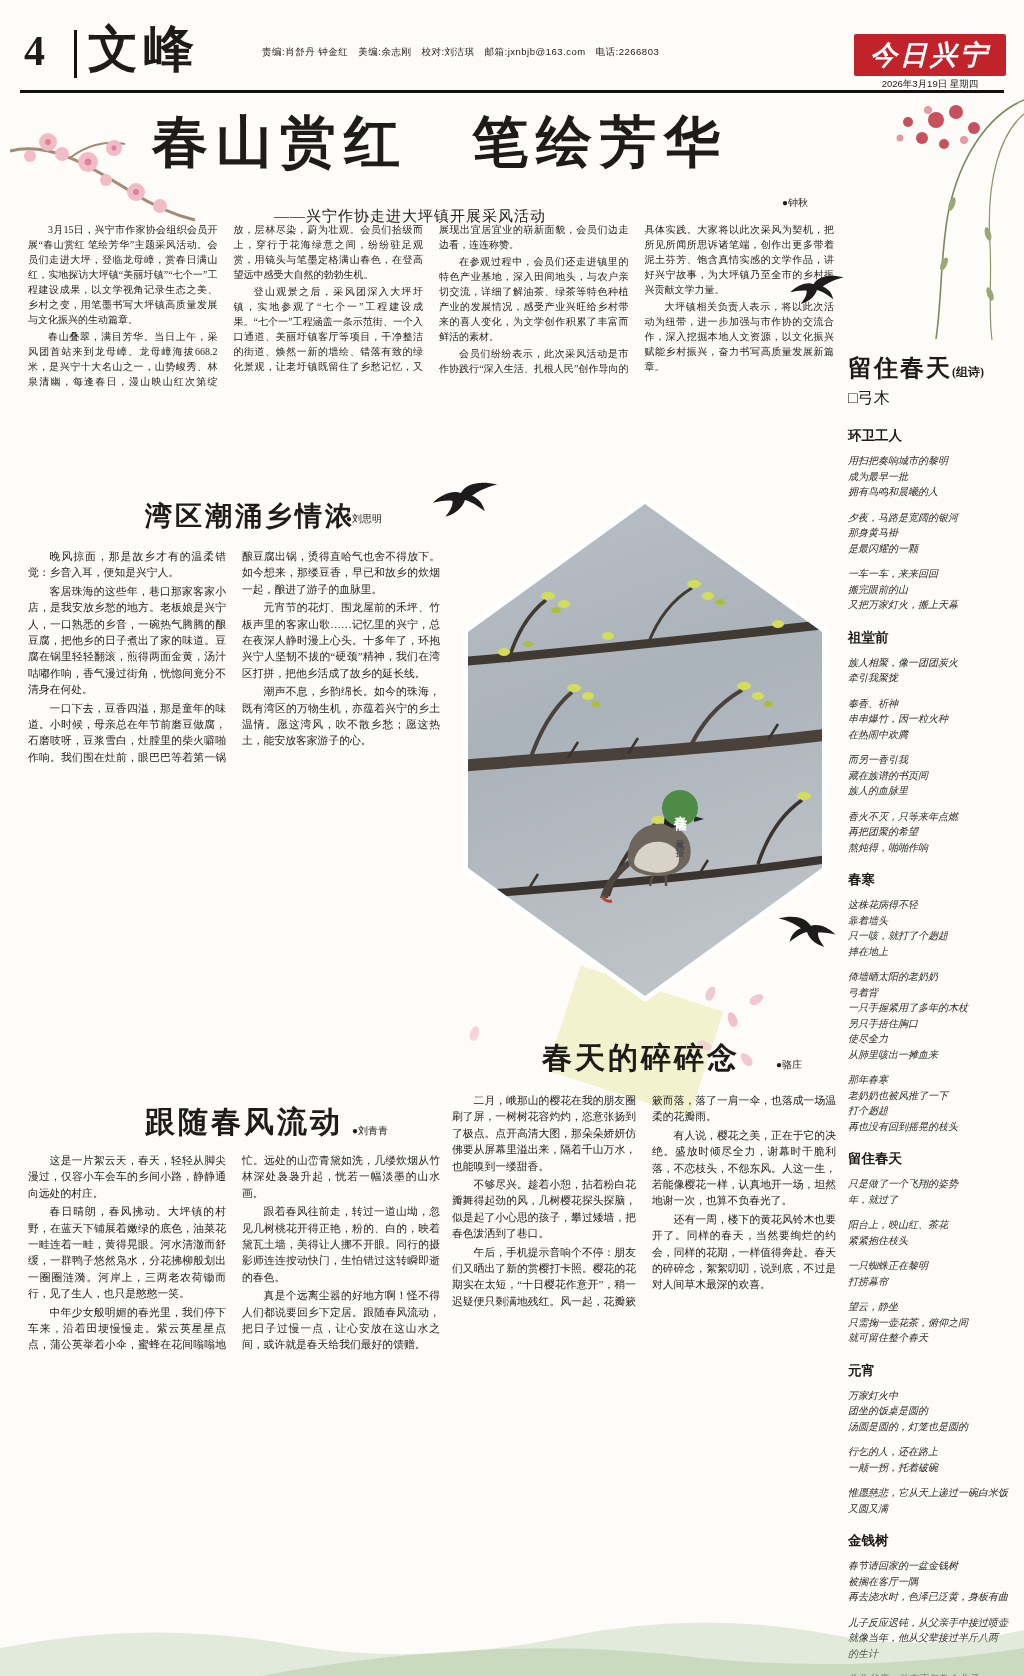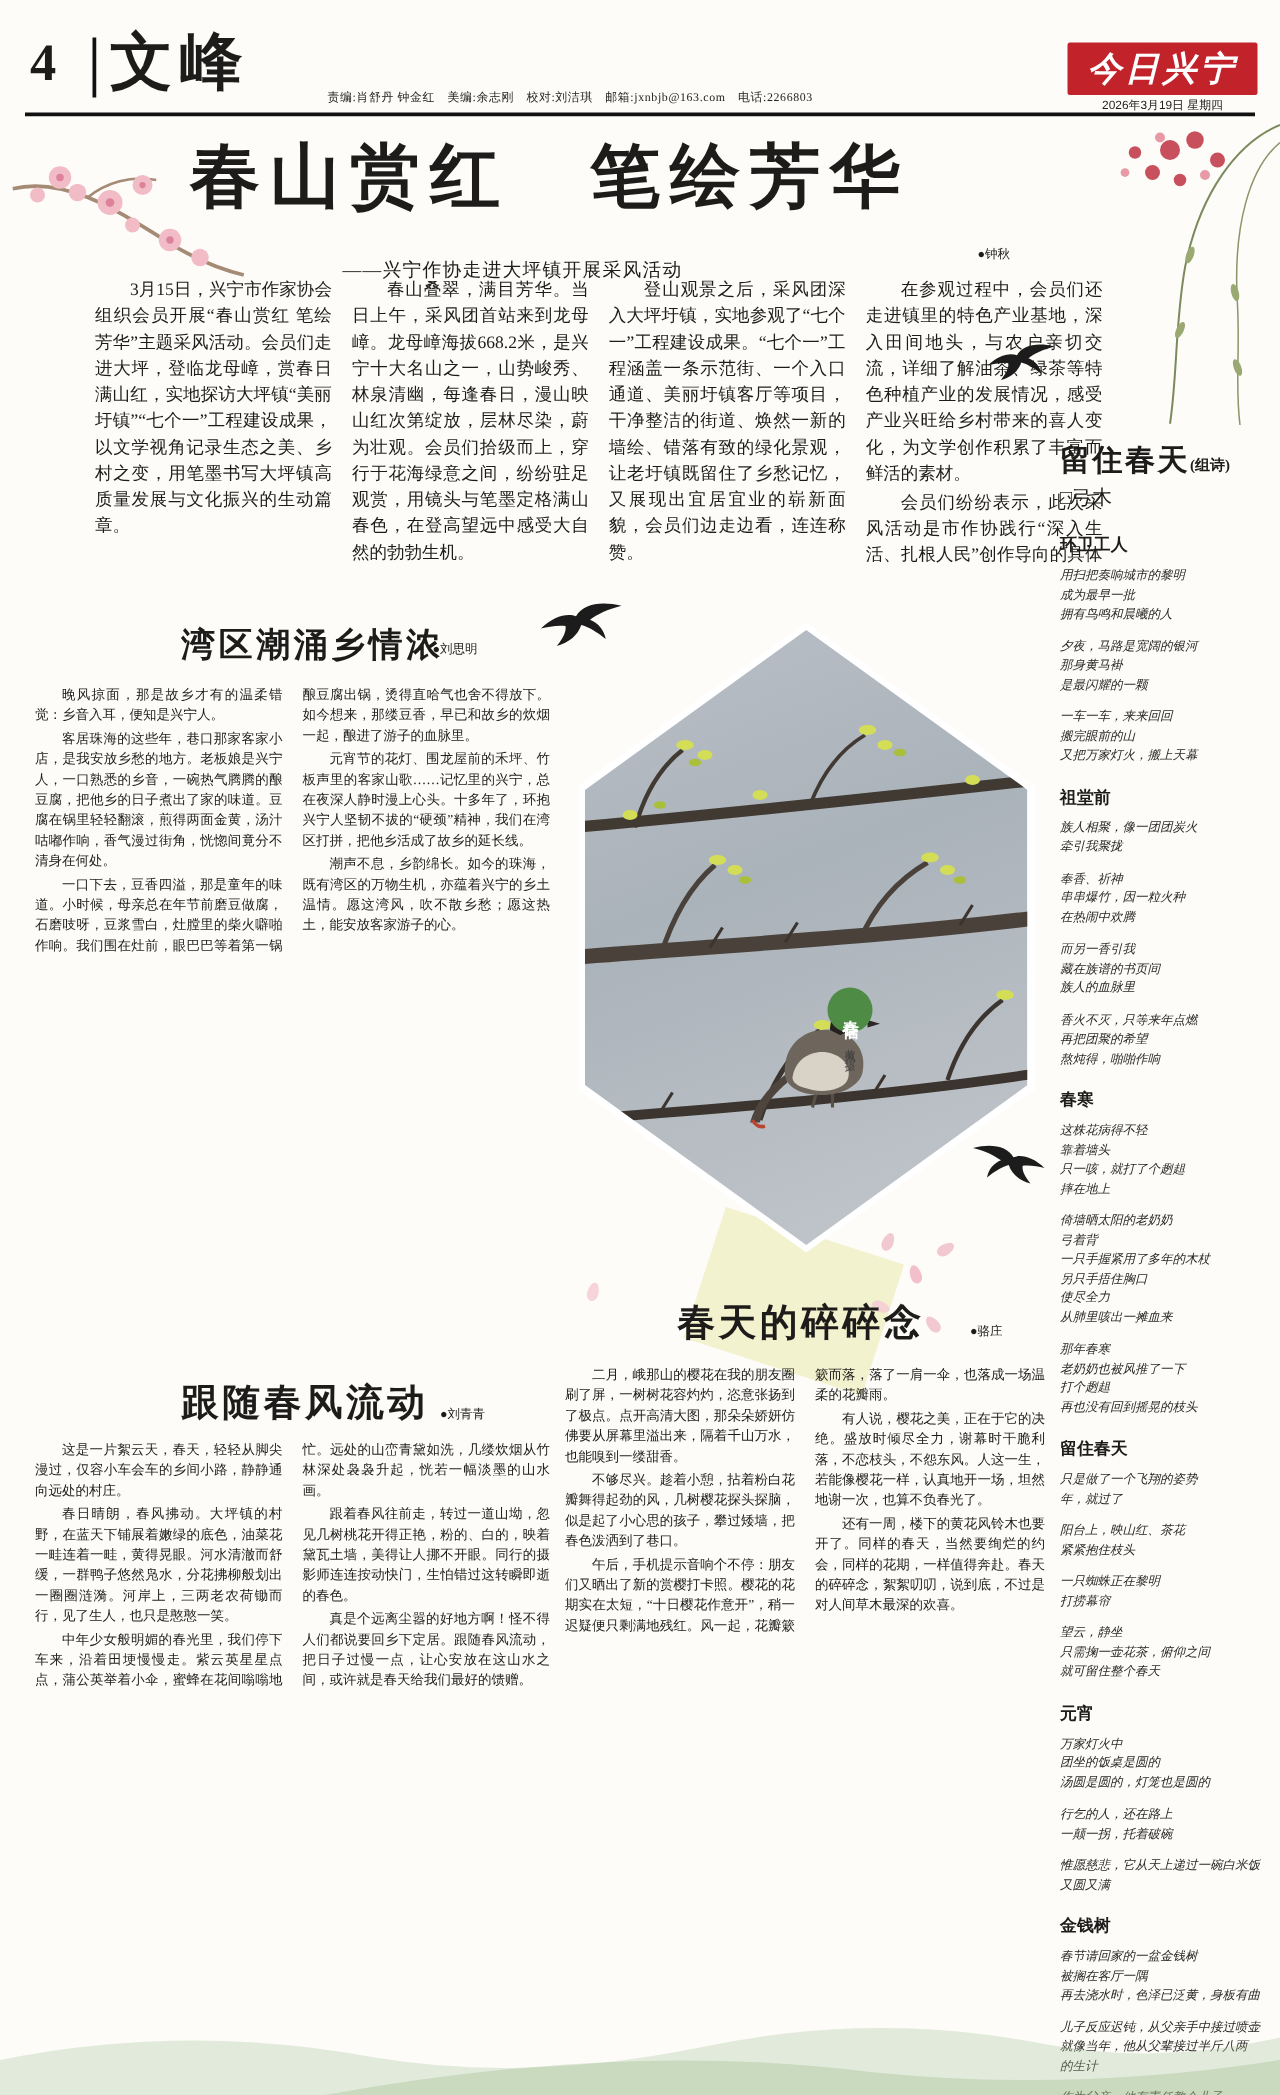--- a/index.html
+++ b/index.html
@@ -5,36 +5,36 @@
   html,body{margin:0;padding:0;background:#e9e7e1;}
   .page{position:relative;width:1024px;height:1676px;margin:0 auto;background:#fdfcf9;
         font-family:"Liberation Serif","DejaVu Serif",serif;color:#1d1c1a;overflow:hidden;}
   .abs{position:absolute;}
 
   
   .pagenum{left:24px;top:30px;font-size:42px;font-weight:bold;line-height:1;}
   .hdr-divider{left:74px;top:30px;width:3px;height:48px;background:#111;}
   .section-name{left:88px;top:24px;font-size:50px;font-weight:900;letter-spacing:6px;line-height:1;
                 font-family:"Liberation Sans",sans-serif;}
-  .staff-line{left:262px;top:72px;font-size:9.5px;color:#232323;font-family:Liberation Serif, serif;letter-spacing:.5px;}
+  .staff-line{left:262px;top:46px;font-size:9.5px;color:#232323;font-family:Liberation Sans, sans-serif;letter-spacing:.5px;}
   .masthead{right:18px;top:34px;width:152px;height:42px;background:#c2222a;color:#fff;
             display:flex;align-items:center;justify-content:center;border-radius:2px;}
   .masthead span{font-size:27px;font-weight:bold;font-style:italic;letter-spacing:3px;
                  font-family:"Liberation Serif",serif;text-align:center;}
   .masthead-date{right:18px;top:78px;width:152px;text-align:center;font-size:9.5px;color:#222;
                  font-family:"Liberation Sans",sans-serif;}
   .hdr-rule{left:20px;top:90px;width:984px;height:3px;background:#111;}
 
   
   .lead-title{left:90px;top:112px;width:700px;text-align:center;font-size:56px;font-weight:900;
               letter-spacing:8px;line-height:1.1;}
   .lead-sub{left:90px;top:186px;width:640px;text-align:center;font-size:15px;letter-spacing:1px;margin-top:21px;}
   .lead-author{left:782px;top:196px;font-size:10px;}
   .lead-cols{left:28px;top:222px;width:806px;height:246px;column-count:4;column-gap:16px;
-             font-size:14px;line-height:1.5;text-align:justify;overflow:hidden;margin-left:48px;}
+             font-size:10px;line-height:1.5;text-align:justify;overflow:hidden;}
   .lead-cols p{margin:0 0 2px;text-indent:2em;}
 
   
   .art-title{font-weight:900;letter-spacing:3px;}
   .art-author{font-size:10px;}
   .body-cols{column-count:2;column-gap:16px;font-size:10.8px;line-height:1.52;text-align:justify;overflow:hidden;}
   .body-cols p{margin:0 0 2px;text-indent:2em;}
 
   .bay-title{left:120px;top:498px;width:260px;text-align:center;font-size:27px;}
   .bay-author{left:346px;top:512px;}

